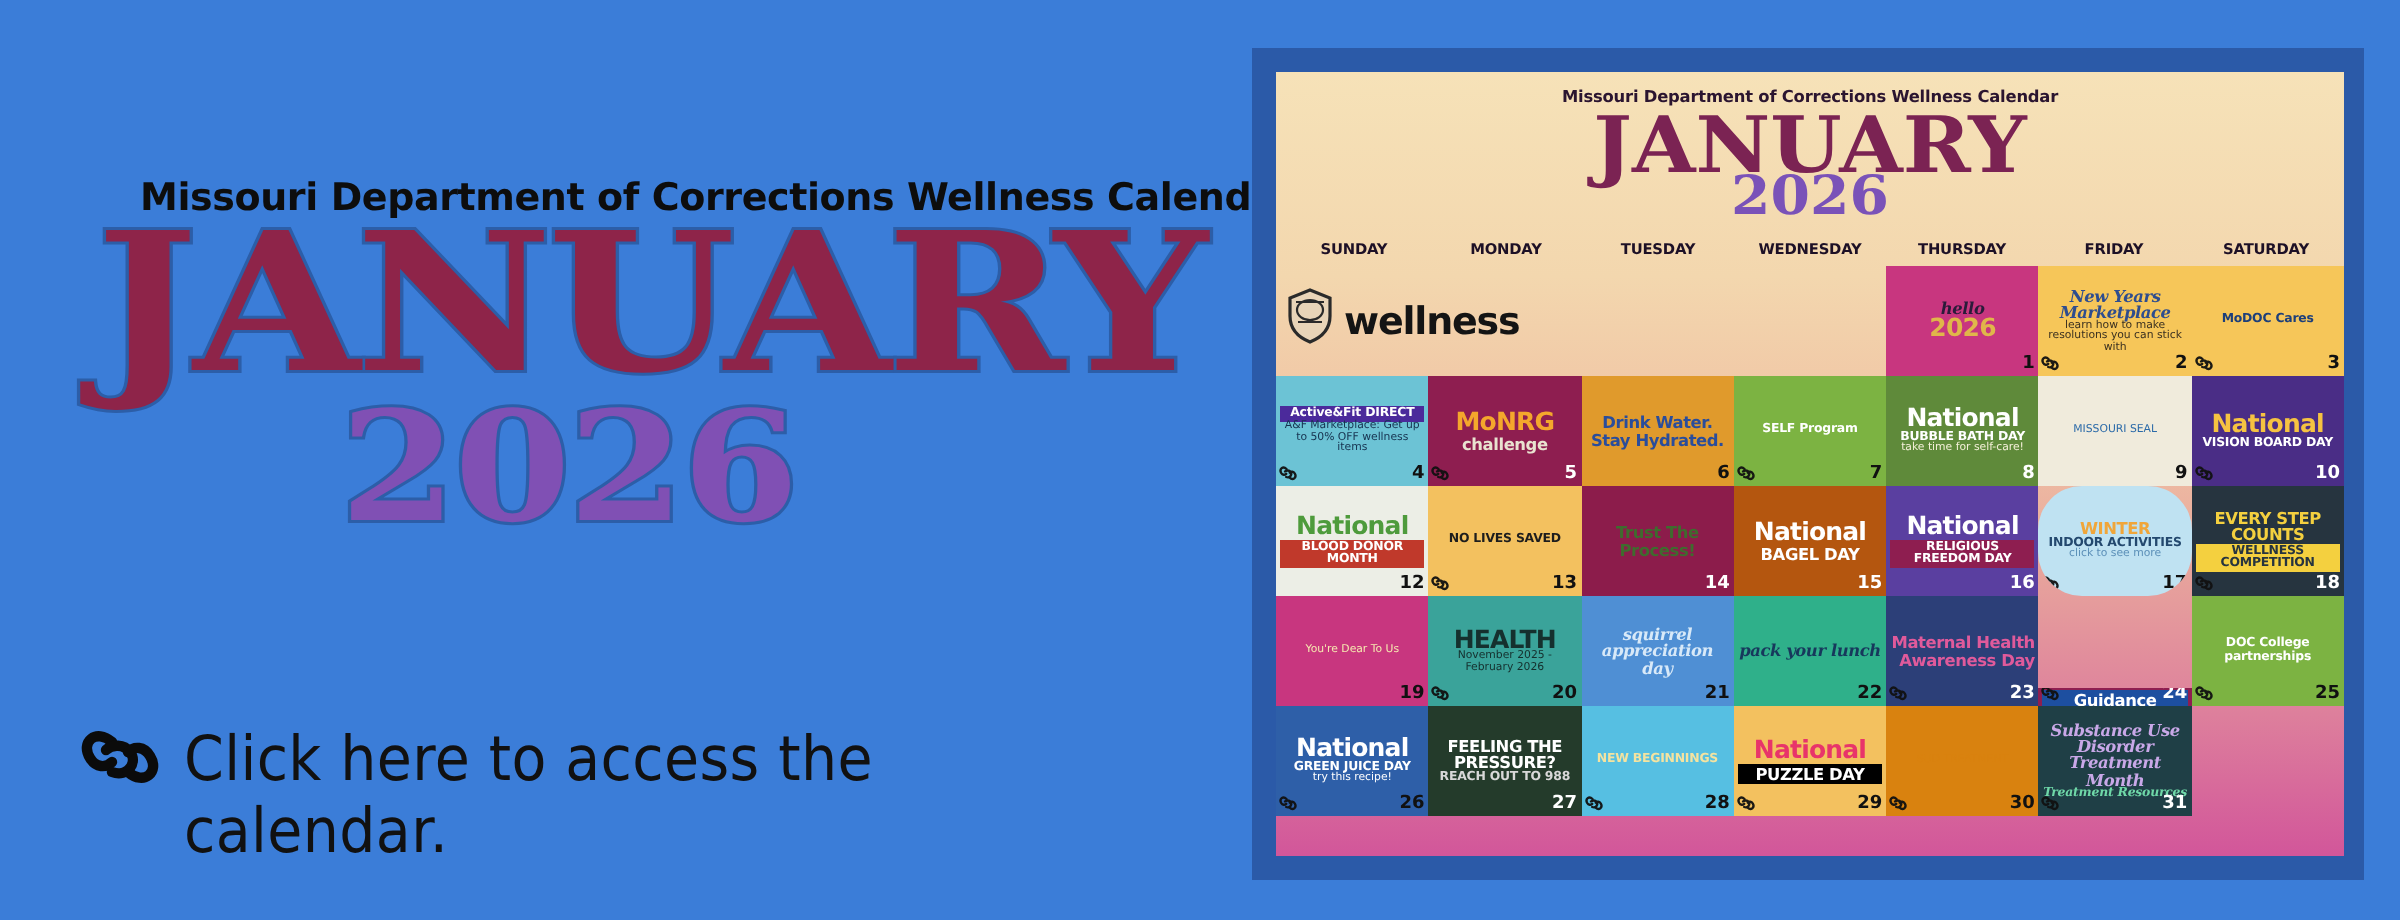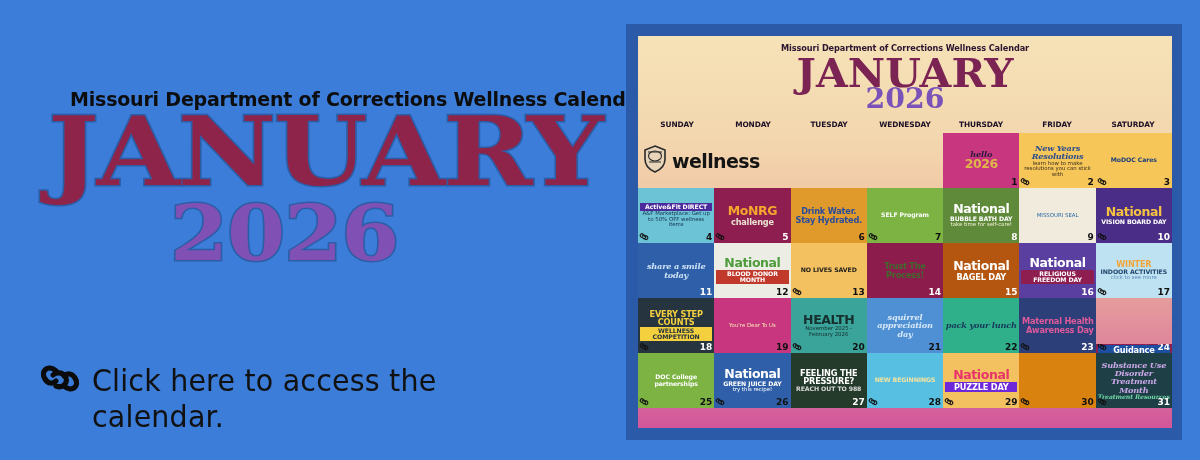--- a/index.html
+++ b/index.html
@@ -176,21 +176,21 @@
     <div class="cell" style="background: rgb(200, 54, 127); grid-column-start: 5;">
           <div class="cell-txt">
             <div class="script t-mid" style="color: rgb(43, 27, 58);">hello</div>
             <div class="t-big" style="color: rgb(224, 182, 74);">2026</div>
           </div>
           <span class="daynum">1</span>
         </div>
         <div class="cell" style="background: rgb(246, 198, 89);">
           <div class="cell-txt">
             <div class="script t-mid" style="color: rgb(46, 77, 143);">New Years</div>
-            <div class="script t-mid" style="color: rgb(46, 77, 143);">Resolutions</div>
+            <div class="script t-mid" style="color: rgb(46, 77, 143);">Marketplace</div>
             <div class="t-xs" style="color: rgb(58, 48, 32);">learn how to make resolutions you can stick with</div>
           </div>
           <svg class="linkicon" viewBox="0 0 20 20">
             <g fill="none" stroke="#111" stroke-width="2.4" stroke-linecap="round">
               <path d="M8.5 5 C5 1.5 1 5 3.2 9 C4.5 11.2 6.8 11.2 8.2 9.8"></path>
               <path d="M7 7.5 C8.5 6 11.2 6 12.6 8 C14.4 10.5 12 14.5 8.2 13"></path>
               <path d="M11.5 13.5 C15 17 19 13.5 16.8 9.5 C15.5 7.3 13.2 7.3 11.8 8.7"></path>
             </g>
           </svg>
           <span class="daynum">2</span>
@@ -277,26 +277,20 @@
           </div>
           <svg class="linkicon" viewBox="0 0 20 20">
             <g fill="none" stroke="#111" stroke-width="2.4" stroke-linecap="round">
               <path d="M8.5 5 C5 1.5 1 5 3.2 9 C4.5 11.2 6.8 11.2 8.2 9.8"></path>
               <path d="M7 7.5 C8.5 6 11.2 6 12.6 8 C14.4 10.5 12 14.5 8.2 13"></path>
               <path d="M11.5 13.5 C15 17 19 13.5 16.8 9.5 C15.5 7.3 13.2 7.3 11.8 8.7"></path>
             </g>
           </svg>
           <span class="daynum light">10</span>
         </div>
-        <div class="cell" style="background: rgb(46, 95, 168);">
-          <div class="cell-txt">
-            <div class="script t-mid" style="color: rgb(207, 227, 247);">share a smile today</div>
-          </div>
-          <span class="daynum light">11</span>
-        </div>
         <div class="cell" style="background: rgb(236, 238, 230);">
           <div class="cell-txt">
             <div class="t-big" style="color: rgb(78, 155, 60);">National</div>
             <div class="t-sm band" style="color: rgb(255, 255, 255); background: rgb(192, 57, 43);">BLOOD DONOR MONTH</div>
           </div>
           <span class="daynum">12</span>
         </div>
         <div class="cell" style="background: rgb(243, 193, 95);">
           <div class="cell-txt">
             <div class="t-sm" style="color: rgb(29, 29, 29);">NO LIVES SAVED</div>
@@ -323,21 +317,21 @@
           </div>
           <span class="daynum light">15</span>
         </div>
         <div class="cell" style="background: rgb(90, 63, 160);">
           <div class="cell-txt">
             <div class="t-big" style="color: rgb(255, 255, 255);">National</div>
             <div class="t-sm band" style="color: rgb(255, 255, 255); background: rgb(142, 30, 80);">RELIGIOUS FREEDOM DAY</div>
           </div>
           <span class="daynum light">16</span>
         </div>
-        <div class="cell" style="background: rgb(191, 226, 242);">
+        <div class="cell" style="background: rgb(191, 226, 242); border-radius: 22px;">
           <div class="cell-txt">
             <div class="t-mid" style="color: rgb(240, 166, 58);">WINTER</div>
             <div class="t-sm" style="color: rgb(35, 72, 110);">INDOOR ACTIVITIES</div>
             <div class="t-xs" style="color: rgb(91, 143, 184);">click to see more</div>
           </div>
           <svg class="linkicon" viewBox="0 0 20 20">
             <g fill="none" stroke="#111" stroke-width="2.4" stroke-linecap="round">
               <path d="M8.5 5 C5 1.5 1 5 3.2 9 C4.5 11.2 6.8 11.2 8.2 9.8"></path>
               <path d="M7 7.5 C8.5 6 11.2 6 12.6 8 C14.4 10.5 12 14.5 8.2 13"></path>
               <path d="M11.5 13.5 C15 17 19 13.5 16.8 9.5 C15.5 7.3 13.2 7.3 11.8 8.7"></path>
@@ -462,21 +456,21 @@
               <path d="M8.5 5 C5 1.5 1 5 3.2 9 C4.5 11.2 6.8 11.2 8.2 9.8"></path>
               <path d="M7 7.5 C8.5 6 11.2 6 12.6 8 C14.4 10.5 12 14.5 8.2 13"></path>
               <path d="M11.5 13.5 C15 17 19 13.5 16.8 9.5 C15.5 7.3 13.2 7.3 11.8 8.7"></path>
             </g>
           </svg>
           <span class="daynum">28</span>
         </div>
         <div class="cell" style="background: rgb(243, 193, 95);">
           <div class="cell-txt">
             <div class="t-big" style="color: rgb(232, 52, 106);">National</div>
-            <div class="t-mid band" style="color: rgb(255, 255, 255); background: #6d28d9;">PUZZLE DAY</div>
+            <div class="t-mid band" style="color: rgb(255, 255, 255); background: #000000;">PUZZLE DAY</div>
           </div>
           <svg class="linkicon" viewBox="0 0 20 20">
             <g fill="none" stroke="#111" stroke-width="2.4" stroke-linecap="round">
               <path d="M8.5 5 C5 1.5 1 5 3.2 9 C4.5 11.2 6.8 11.2 8.2 9.8"></path>
               <path d="M7 7.5 C8.5 6 11.2 6 12.6 8 C14.4 10.5 12 14.5 8.2 13"></path>
               <path d="M11.5 13.5 C15 17 19 13.5 16.8 9.5 C15.5 7.3 13.2 7.3 11.8 8.7"></path>
             </g>
           </svg>
           <span class="daynum">29</span>
         </div>

